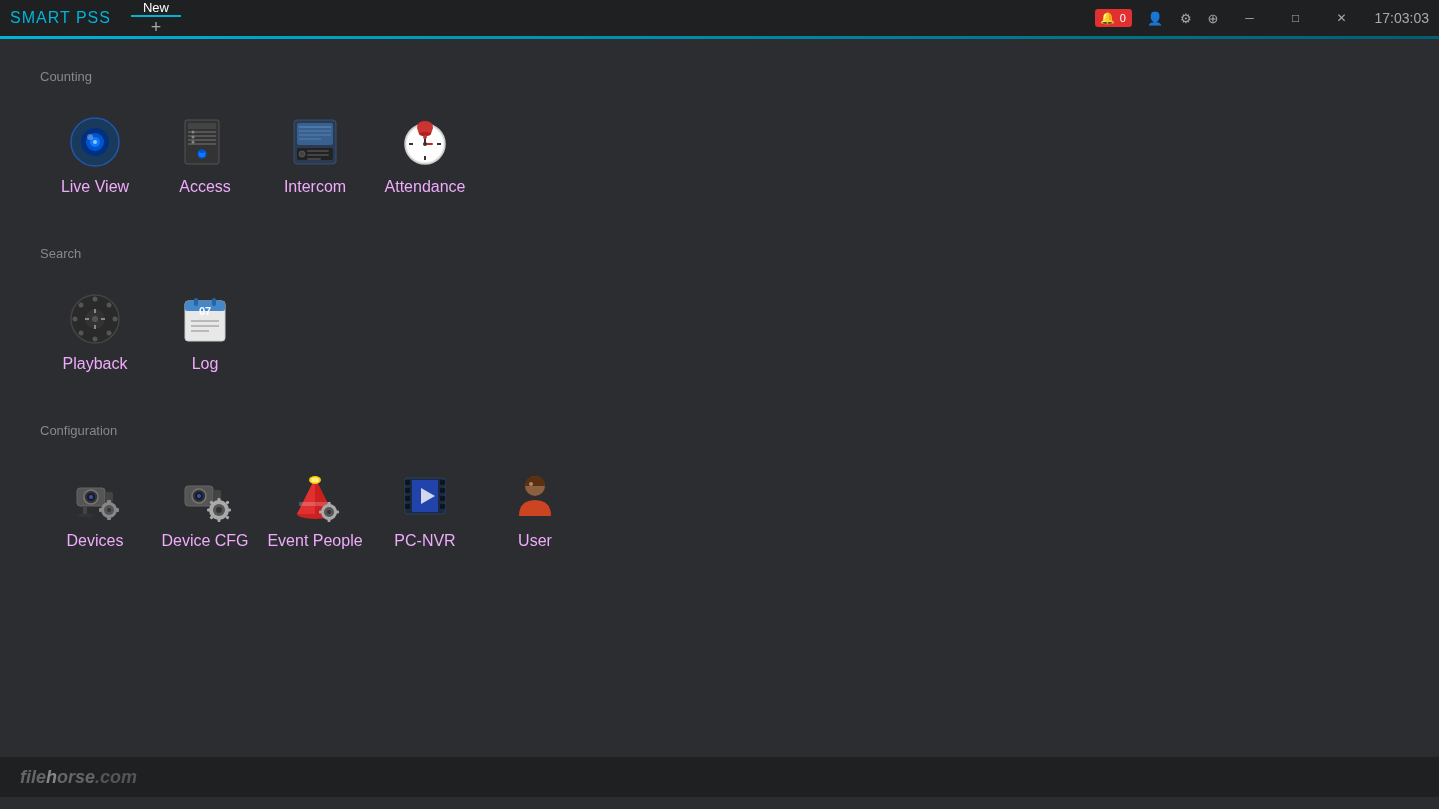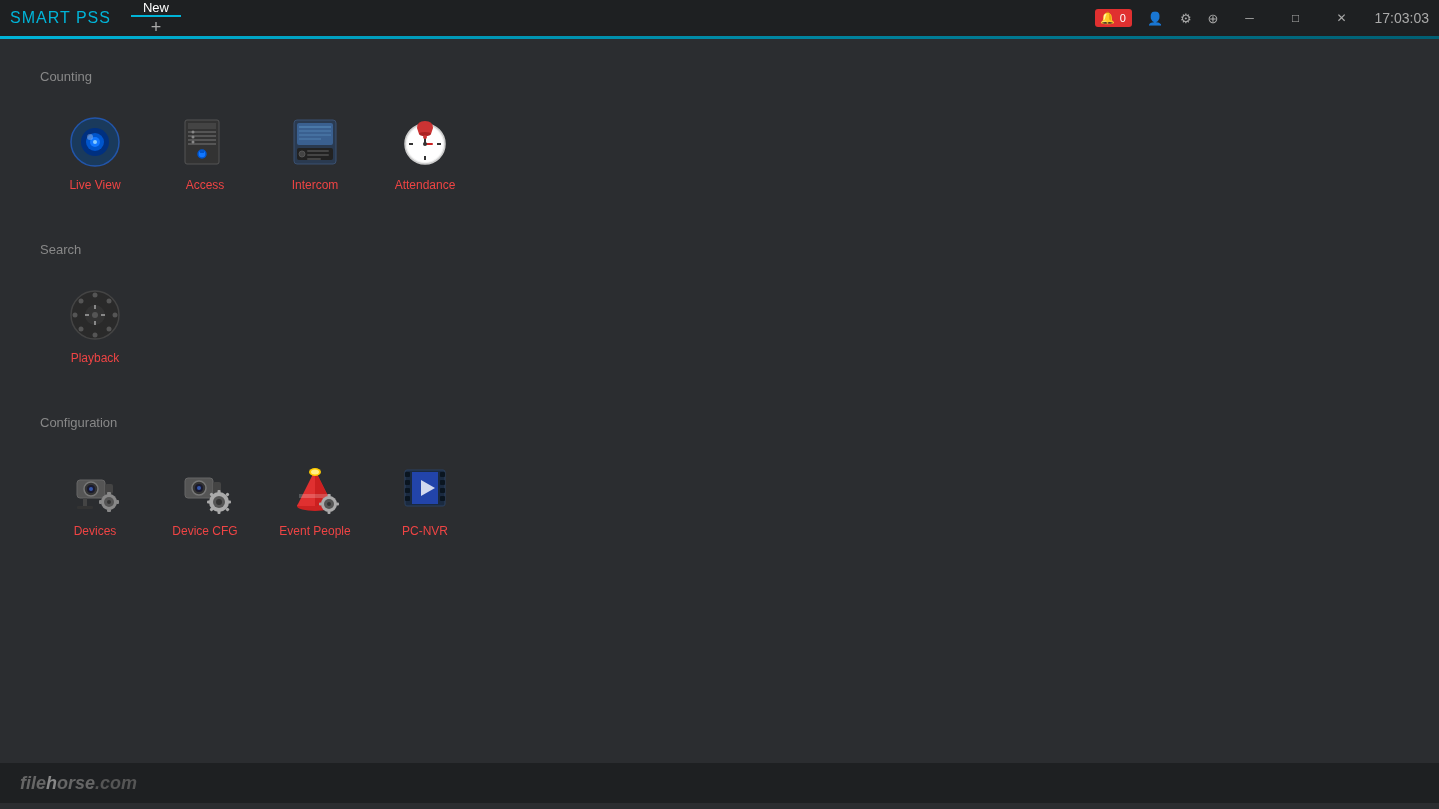--- a/index.html
+++ b/index.html
@@ -149,32 +149,32 @@
     .icon-box {
       width: 56px;
       height: 56px;
       display: flex;
       align-items: center;
       justify-content: center;
       margin-bottom: 8px;
     }
 
     .icon-label {
-      font-size: 12px;
-      color: #ef4444;
+      font-size: 16px;
+      color: #f0abfc;
       text-align: center;
     }
 
     
     svg { display: block; }
 
     
     #footer {
       position: absolute;
-      bottom: 6px;
+      bottom: 12px;
       left: 0;
       width: 100%;
       height: 40px;
       background: #1e2022;
       display: flex;
       align-items: center;
       padding-left: 20px;
     }
     .watermark {
       font-size: 18px;
@@ -331,20 +331,39 @@
             <circle cx="40" cy="40" r="2.5" fill="#555"></circle>
             <circle cx="40" cy="12" r="2.5" fill="#555"></circle>
             <circle cx="12" cy="40" r="2.5" fill="#555"></circle>
           </svg>
         </div>
         <div class="icon-label">Playback</div>
       </div>
 
 
 
+      <div class="icon-item">
+        <div class="icon-box">
+          <svg width="52" height="52" viewBox="0 0 52 52">
+
+            <rect x="6" y="8" width="40" height="40" rx="3" fill="#e8e8e8" stroke="#ccc" stroke-width="1"></rect>
+            <rect x="6" y="8" width="40" height="10" rx="2" fill="#4488cc"></rect>
+
+            <text x="26" y="22" text-anchor="middle" font-size="11" font-weight="bold" fill="#fff">07</text>
+
+            <line x1="12" y1="28" x2="40" y2="28" stroke="#aaa" stroke-width="1.5"></line>
+            <line x1="12" y1="33" x2="40" y2="33" stroke="#aaa" stroke-width="1.5"></line>
+            <line x1="12" y1="38" x2="30" y2="38" stroke="#aaa" stroke-width="1.5"></line>
+
+            <rect x="15" y="5" width="4" height="8" rx="2" fill="#2266aa"></rect>
+            <rect x="33" y="5" width="4" height="8" rx="2" fill="#2266aa"></rect>
+          </svg>
+        </div>
+        <div class="icon-label">Log</div>
+      </div>
 
     </div>
   </div>
 
   <div>
     <div class="section-title">Configuration</div>
     <div class="icon-grid">
 
       <div class="icon-item">
         <div class="icon-box">
@@ -440,20 +459,35 @@
             <rect x="41" y="34" width="5" height="5" rx="1" fill="#0a1520"></rect>
 
             <rect x="13" y="10" width="26" height="32" fill="#2244aa"></rect>
 
             <polygon points="22,18 22,34 36,26" fill="rgba(255,255,255,0.8)"></polygon>
           </svg>
         </div>
         <div class="icon-label">PC-NVR</div>
       </div>
 
+      <div class="icon-item">
+        <div class="icon-box">
+          <svg width="52" height="52" viewBox="0 0 52 52">
+
+            <circle cx="26" cy="16" r="10" fill="#8a6040"></circle>
+
+            <path d="M10,46 Q10,30 26,30 Q42,30 42,46" fill="#cc4422"></path>
+
+            <path d="M16,16 Q16,6 26,6 Q36,6 36,16" fill="#5a3010"></path>
+
+            <circle cx="22" cy="14" r="2" fill="rgba(255,220,180,0.5)"></circle>
+          </svg>
+        </div>
+        <div class="icon-label">User</div>
+      </div>
 
     </div>
   </div>
 
 </div>
 
 <div id="footer">
   <div class="watermark">
     <span style="color:#666">file</span><span style="color:#888">h</span><span style="color:#666">orse</span><span style="color:#555">.com</span>
   </div>

